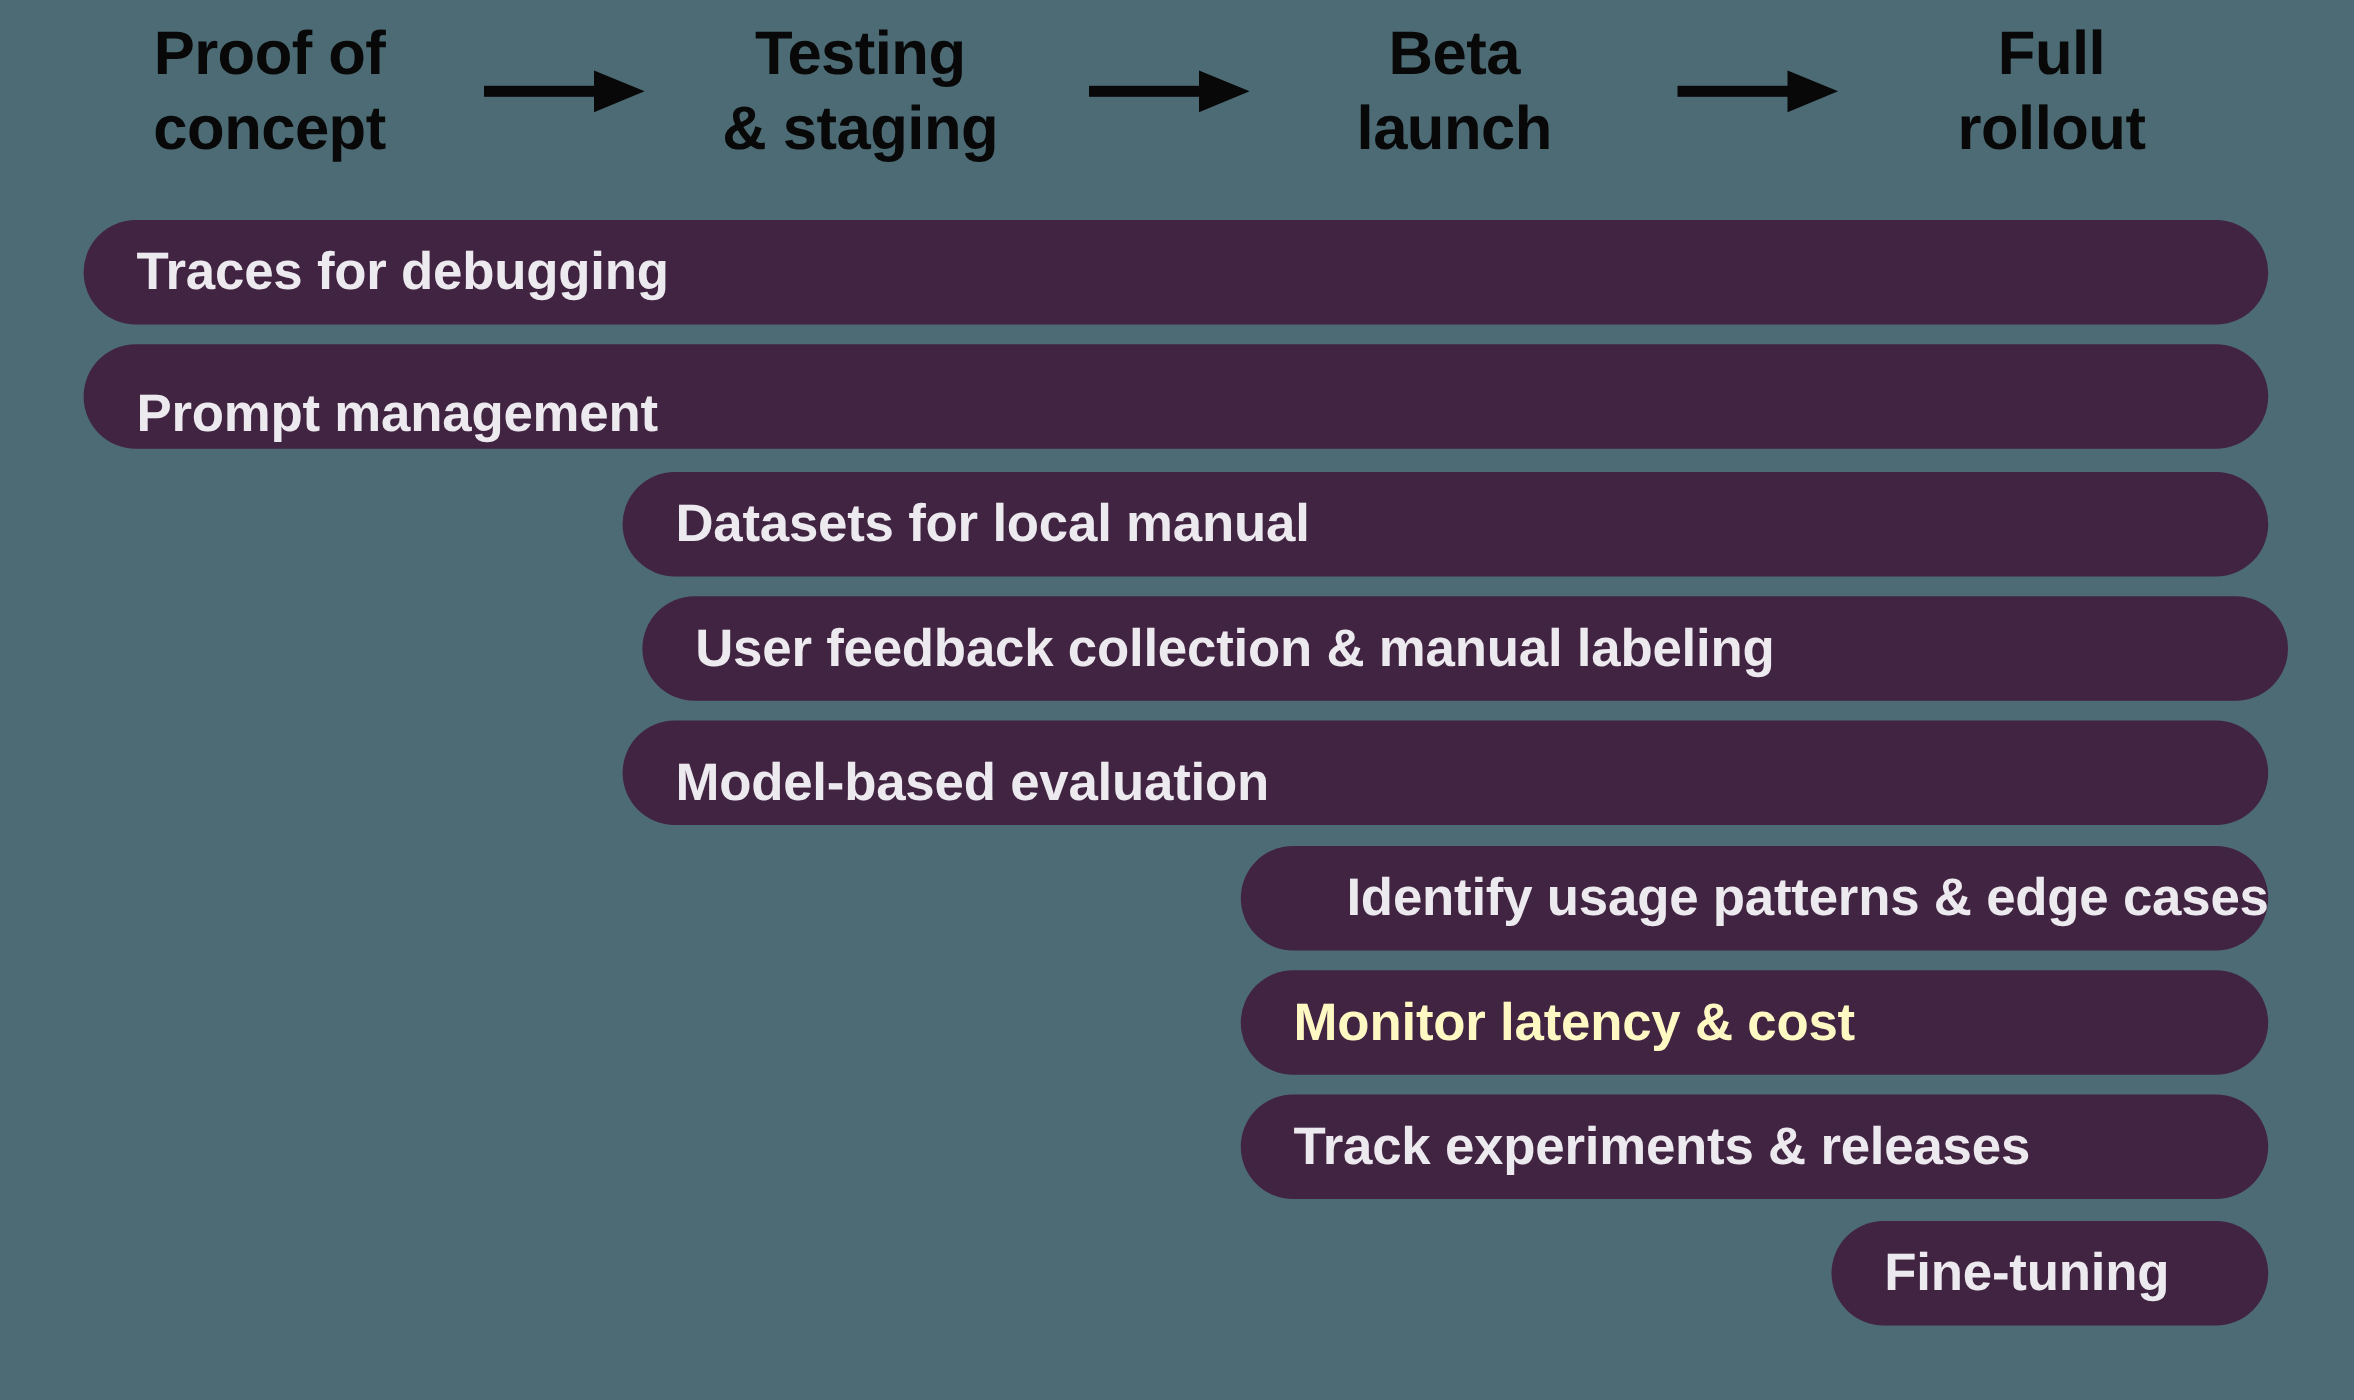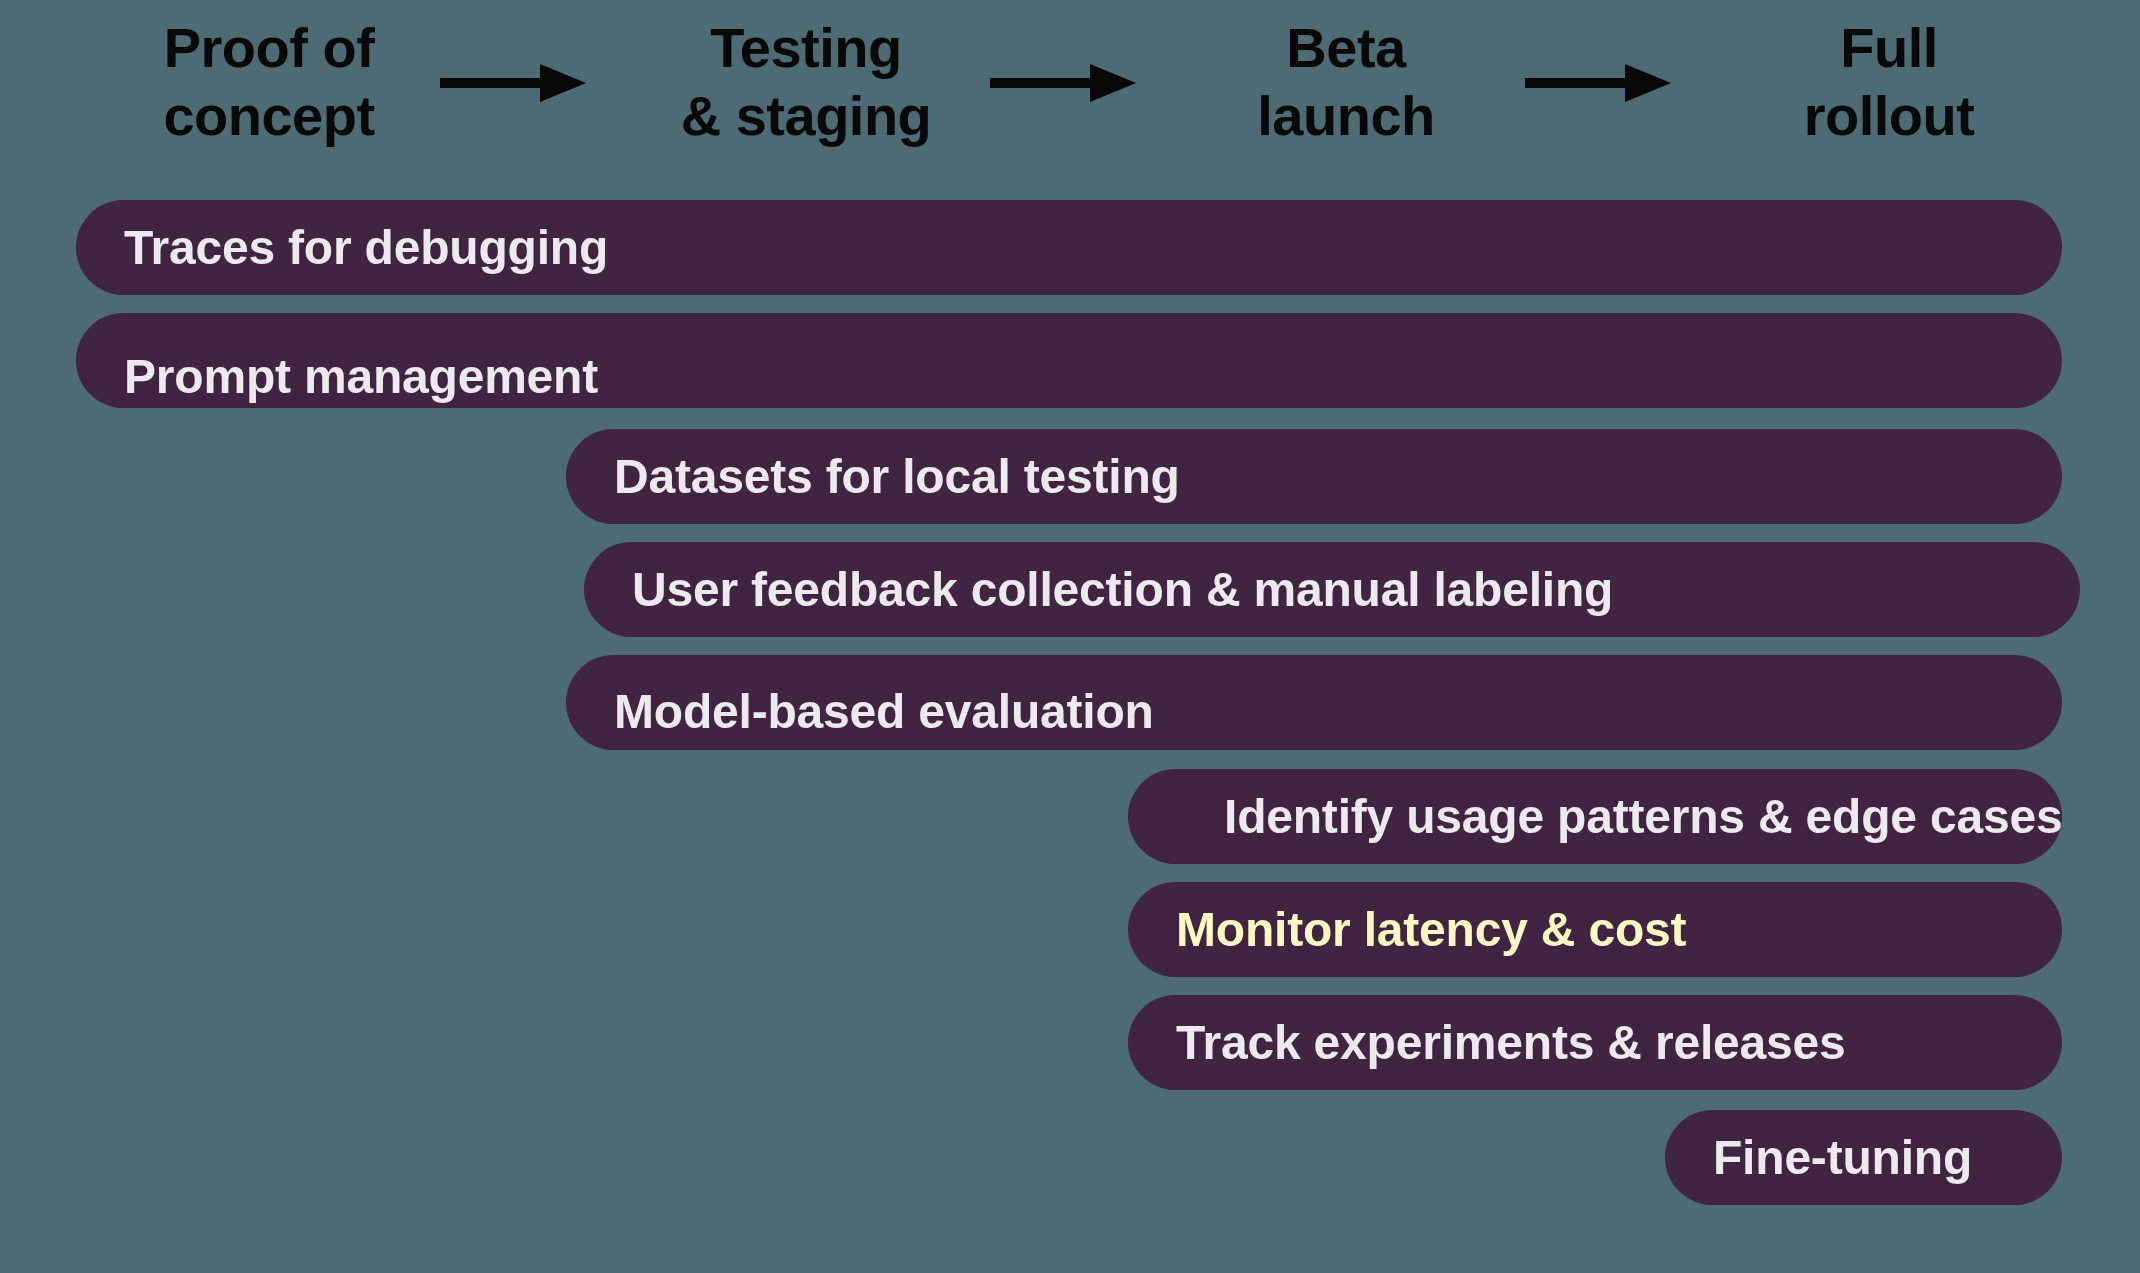--- a/index.html
+++ b/index.html
@@ -24,21 +24,20 @@
   .stage-label {
     position: absolute;
     color: #080808;
     font-weight: 700;
     font-size: 56px;
     line-height: 68px;
     letter-spacing: -0.5px;
     text-align: center;
     white-space: pre-line;
     transform: translateX(-50%);
-    margin-left: 24px;
   }
 
   .stage-arrow {
     position: absolute;
     height: 46px;
     transform: translateY(-50%);
   }
   .stage-arrow svg {
     display: block;
     overflow: visible;
@@ -104,21 +103,21 @@
       </div>
     </div>
   <div id="pill-stack">
       <div class="pill" style="left: 76px; top: 200px; width: 1986px; background: rgb(65, 35, 66);">
         <span class="pill-label" style="color: rgb(236, 234, 238);">Traces for debugging</span>
       </div>
       <div class="pill" style="left: 76px; top: 313px; width: 1986px; background: rgb(65, 35, 66);">
         <span class="pill-label" style="color: rgb(236, 234, 238); margin-top: 33px;">Prompt management</span>
       </div>
       <div class="pill" style="left: 566px; top: 429px; width: 1496px; background: rgb(65, 35, 66);">
-        <span class="pill-label" style="color: rgb(236, 234, 238);">Datasets for local testing</span>
+        <span class="pill-label" style="color: rgb(236, 234, 238);">Datasets for local manual</span>
       </div>
       <div class="pill" style="left: 584px; top: 542px; width: 1496px; background: rgb(65, 35, 66);">
         <span class="pill-label" style="color: rgb(236, 234, 238);">User feedback collection &amp; manual labeling</span>
       </div>
       <div class="pill" style="left: 566px; top: 655px; width: 1496px; background: rgb(65, 35, 66);">
         <span class="pill-label" style="color: rgb(236, 234, 238); margin-top: 19px;">Model-based evaluation</span>
       </div>
       <div class="pill" style="left: 1128px; top: 769px; width: 934px; background: rgb(65, 35, 66);">
         <span class="pill-label" style="color: rgb(236, 234, 238); margin-left: 48px;">Identify usage patterns &amp; edge cases</span>
       </div>

